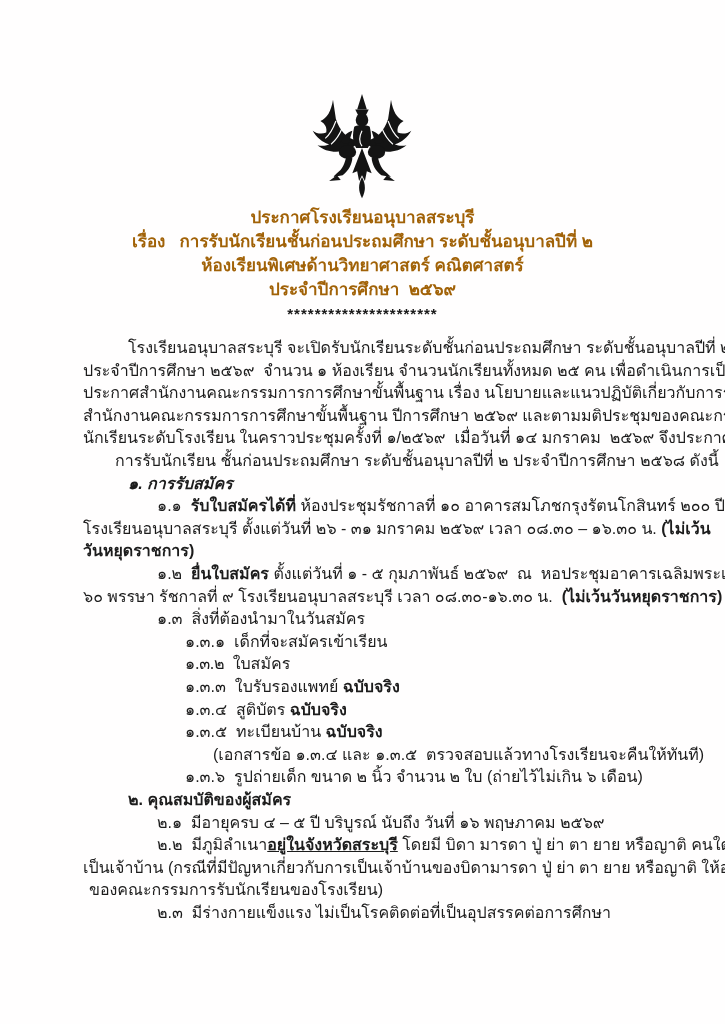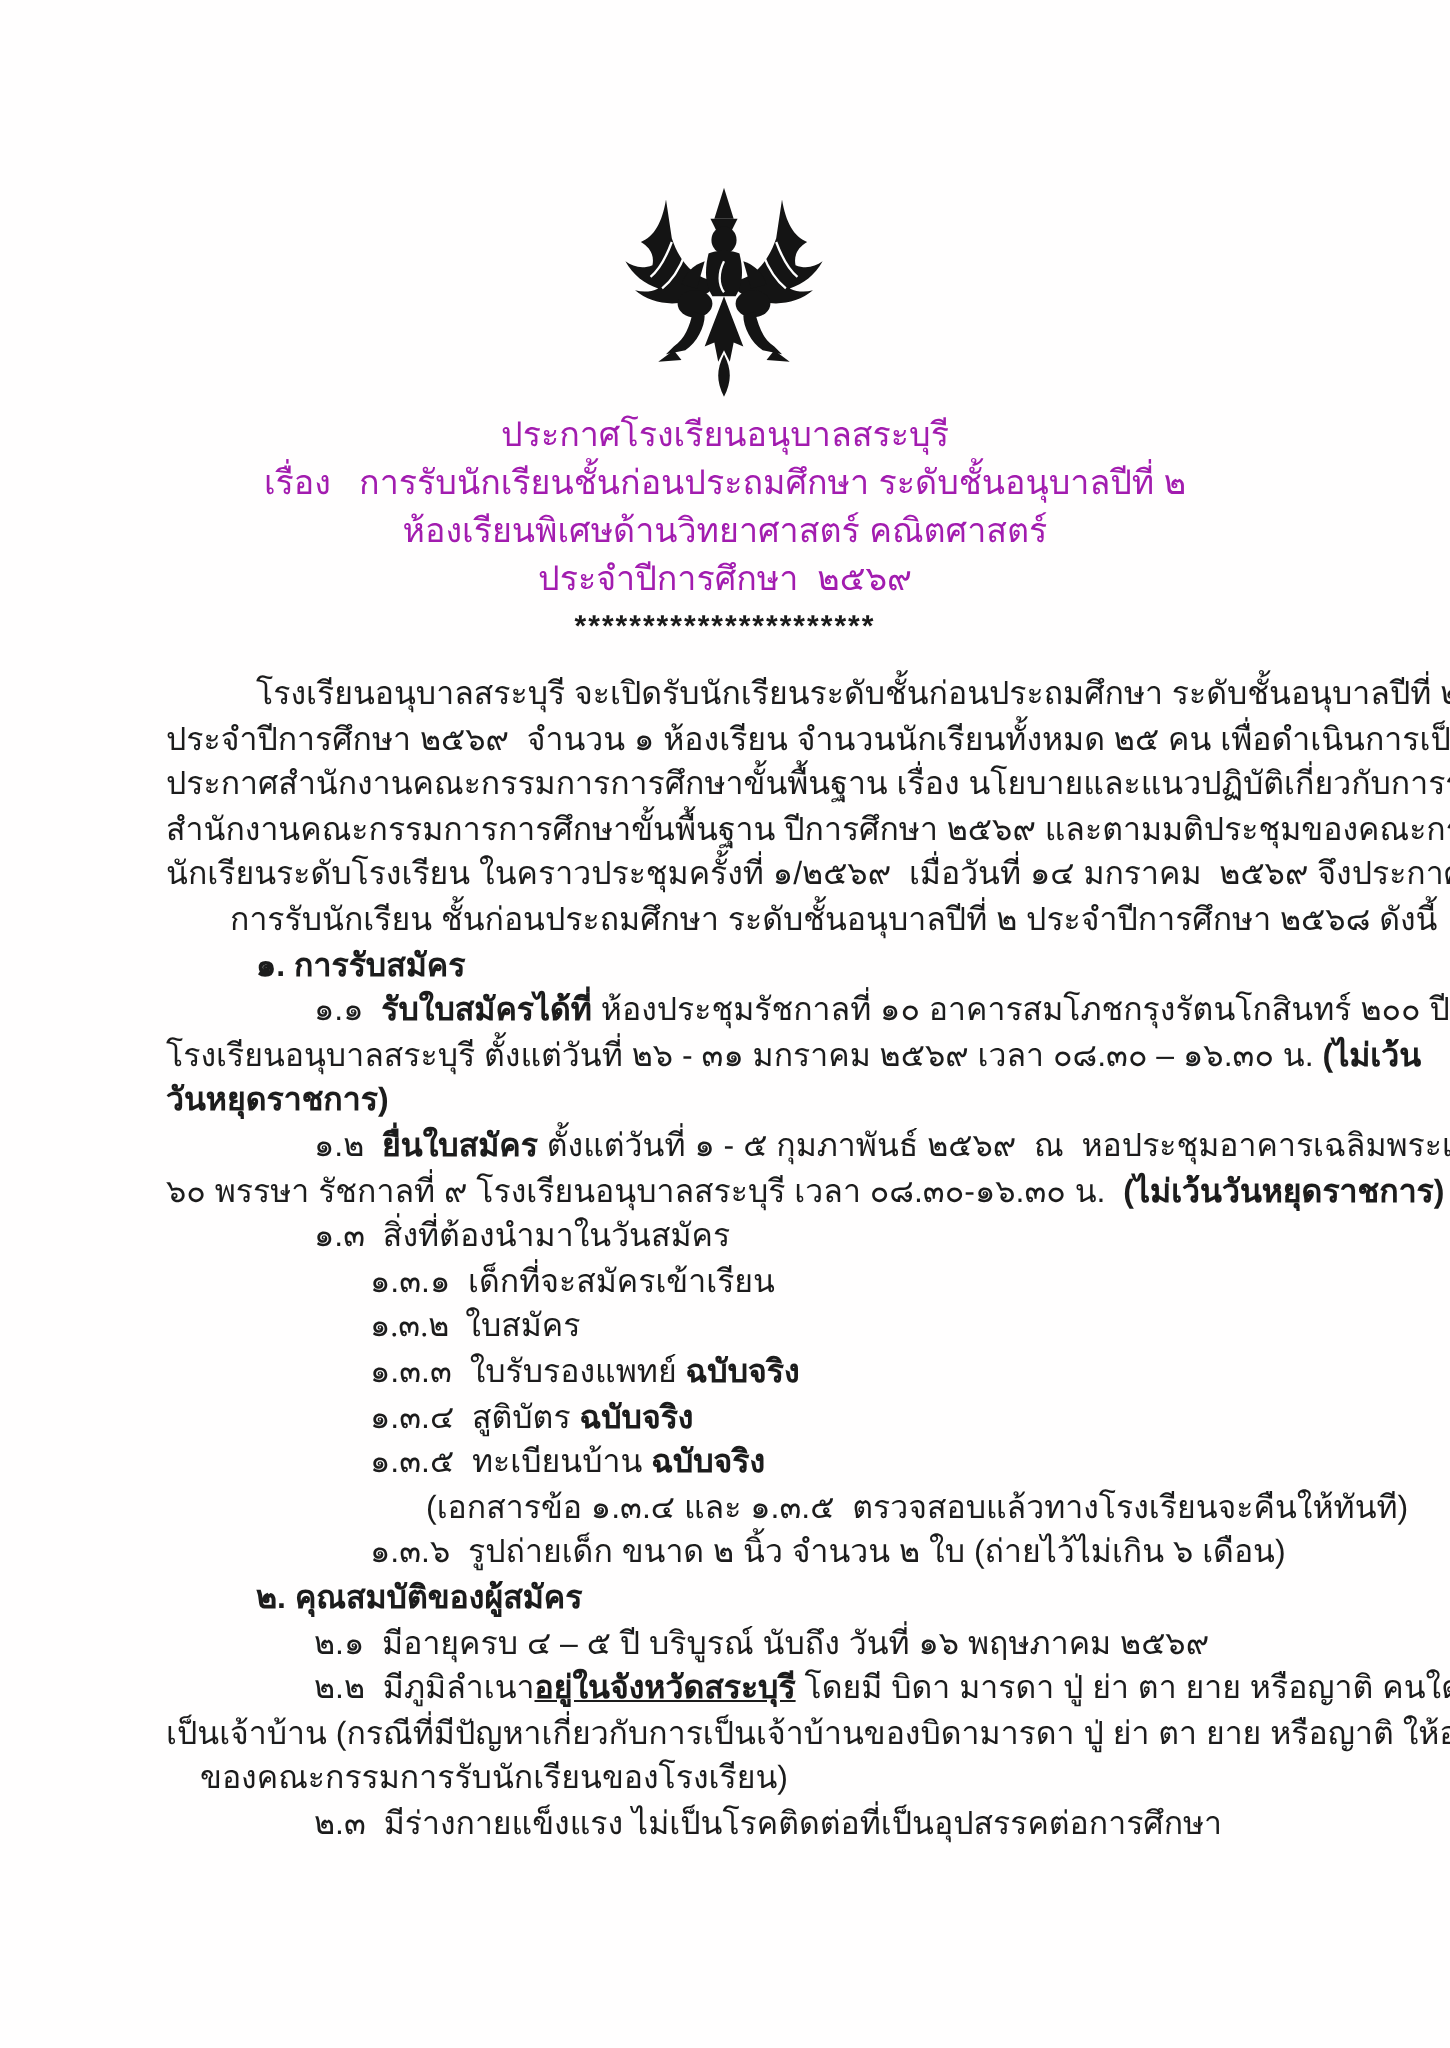--- a/index.html
+++ b/index.html
@@ -18,24 +18,24 @@
     top: 92px;
     width: 116px;
     height: 116px;
   }
   .title-line {
     position: absolute;
     left: 0;
     width: 725px;
     text-align: center;
     font-size: 17px;
-    font-weight: 400;
+    font-weight: 700;
     line-height: 24px;
     white-space: pre;
-    color: #a21caf;
+    color: #a16207;
   }
   .stars {
     position: absolute;
     left: 0;
     width: 725px;
     text-align: center;
     font-size: 15px;
     font-weight: 700;
     letter-spacing: 1px;
     color: #1a1a1a;
@@ -100,35 +100,35 @@
 
   <div class="stars" style="top:305px">**********************</div>
 
   <div>
       <div class="line" style="top: 337px; left: 128px;"><span>โรงเรียนอนุบาลสระบุรี จะเปิดรับนักเรียนระดับชั้นก่อนประถมศึกษา ระดับชั้นอนุบาลปีที่ ๒</span></div>
       <div class="line" style="top: 360px; left: 83px;"><span>ประจำปีการศึกษา ๒๕๖๙  จำนวน ๑ ห้องเรียน จำนวนนักเรียนทั้งหมด ๒๕ คน เพื่อดำเนินการเป็นไปด้วย</span></div>
       <div class="line" style="top: 382px; left: 83px;"><span>ประกาศสำนักงานคณะกรรมการการศึกษาขั้นพื้นฐาน เรื่อง นโยบายและแนวปฏิบัติเกี่ยวกับการรับนักเรียน</span></div>
       <div class="line" style="top: 405px; left: 83px;"><span>สำนักงานคณะกรรมการการศึกษาขั้นพื้นฐาน ปีการศึกษา ๒๕๖๙ และตามมติประชุมของคณะกรรมการรับ</span></div>
       <div class="line" style="top: 427px; left: 83px;"><span>นักเรียนระดับโรงเรียน ในคราวประชุมครั้งที่ ๑/๒๕๖๙  เมื่อวันที่ ๑๔ มกราคม  ๒๕๖๙ จึงประกาศ</span></div>
       <div class="line" style="top: 450px; left: 83px; margin-left: 32px;"><span>การรับนักเรียน ชั้นก่อนประถมศึกษา ระดับชั้นอนุบาลปีที่ ๒ ประจำปีการศึกษา ๒๕๖๘ ดังนี้</span></div>
-      <div class="line" style="top: 473px; left: 128px;"><span class="b">๑. การรับสมัคร</span></div>
+      <div class="line" style="top: 473px; left: 128px; font-style: italic;"><span class="b">๑. การรับสมัคร</span></div>
       <div class="line" style="top: 495px; left: 157px;"><span>๑.๑  </span><span class="b">รับใบสมัครได้ที่</span><span> ห้องประชุมรัชกาลที่ ๑๐ อาคารสมโภชกรุงรัตนโกสินทร์ ๒๐๐ ปี (ชั้น๑)</span></div>
       <div class="line" style="top: 518px; left: 83px;"><span>โรงเรียนอนุบาลสระบุรี ตั้งแต่วันที่ ๒๖ - ๓๑ มกราคม ๒๕๖๙ เวลา ๐๘.๓๐ – ๑๖.๓๐ น. </span><span class="b">(ไม่เว้น</span></div>
       <div class="line" style="top: 540px; left: 83px;"><span class="b">วันหยุดราชการ)</span></div>
       <div class="line" style="top: 563px; left: 157px;"><span>๑.๒  </span><span class="b">ยื่นใบสมัคร</span><span> ตั้งแต่วันที่ ๑ - ๕ กุมภาพันธ์ ๒๕๖๙  ณ  หอประชุมอาคารเฉลิมพระเกียรติ</span></div>
       <div class="line" style="top: 586px; left: 83px;"><span>๖๐ พรรษา รัชกาลที่ ๙ โรงเรียนอนุบาลสระบุรี เวลา ๐๘.๓๐-๑๖.๓๐ น.  </span><span class="b">(ไม่เว้นวันหยุดราชการ)</span></div>
       <div class="line" style="top: 608px; left: 157px;"><span>๑.๓  สิ่งที่ต้องนำมาในวันสมัคร</span></div>
       <div class="line" style="top: 631px; left: 185px;"><span>๑.๓.๑  เด็กที่จะสมัครเข้าเรียน</span></div>
       <div class="line" style="top: 653px; left: 185px; font-family: Liberation Serif, serif;"><span>๑.๓.๒  ใบสมัคร</span></div>
       <div class="line" style="top: 676px; left: 185px; text-align: right;"><span>๑.๓.๓  ใบรับรองแพทย์ </span><span class="b">ฉบับจริง</span></div>
       <div class="line" style="top: 699px; left: 185px;"><span>๑.๓.๔  สูติบัตร </span><span class="b">ฉบับจริง</span></div>
       <div class="line" style="top: 721px; left: 185px;"><span>๑.๓.๕  ทะเบียนบ้าน </span><span class="b">ฉบับจริง</span></div>
       <div class="line" style="top: 744px; left: 213px;"><span>(เอกสารข้อ ๑.๓.๔ และ ๑.๓.๕  ตรวจสอบแล้วทางโรงเรียนจะคืนให้ทันที)</span></div>
       <div class="line" style="top: 766px; left: 185px;"><span>๑.๓.๖  รูปถ่ายเด็ก ขนาด ๒ นิ้ว จำนวน ๒ ใบ (ถ่ายไว้ไม่เกิน ๖ เดือน)</span></div>
       <div class="line" style="top: 789px; left: 128px;"><span class="b">๒. คุณสมบัติของผู้สมัคร</span></div>
       <div class="line" style="top: 812px; left: 157px;"><span>๒.๑  มีอายุครบ ๔ – ๕ ปี บริบูรณ์ นับถึง วันที่ ๑๖ พฤษภาคม ๒๕๖๙</span></div>
       <div class="line" style="top: 834px; left: 157px;"><span>๒.๒  มีภูมิลำเนา</span><span class="b u">อยู่ในจังหวัดสระบุรี</span><span> โดยมี บิดา มารดา ปู่ ย่า ตา ยาย หรือญาติ คนใดคนหนึ่ง</span></div>
       <div class="line" style="top: 857px; left: 83px;"><span>เป็นเจ้าบ้าน (กรณีที่มีปัญหาเกี่ยวกับการเป็นเจ้าบ้านของบิดามารดา ปู่ ย่า ตา ยาย หรือญาติ ให้อยู่ในดุลพินิจ</span></div>
-      <div class="line" style="top: 879px; left: 100px;"><span>ของคณะกรรมการรับนักเรียนของโรงเรียน)</span></div>
+      <div class="line" style="top: 879px; left: 89px;"><span>ของคณะกรรมการรับนักเรียนของโรงเรียน)</span></div>
       <div class="line" style="top: 902px; left: 157px;"><span>๒.๓  มีร่างกายแข็งแรง ไม่เป็นโรคติดต่อที่เป็นอุปสรรคต่อการศึกษา</span></div>
     </div>
 
 </div>
 
 </body></html>

